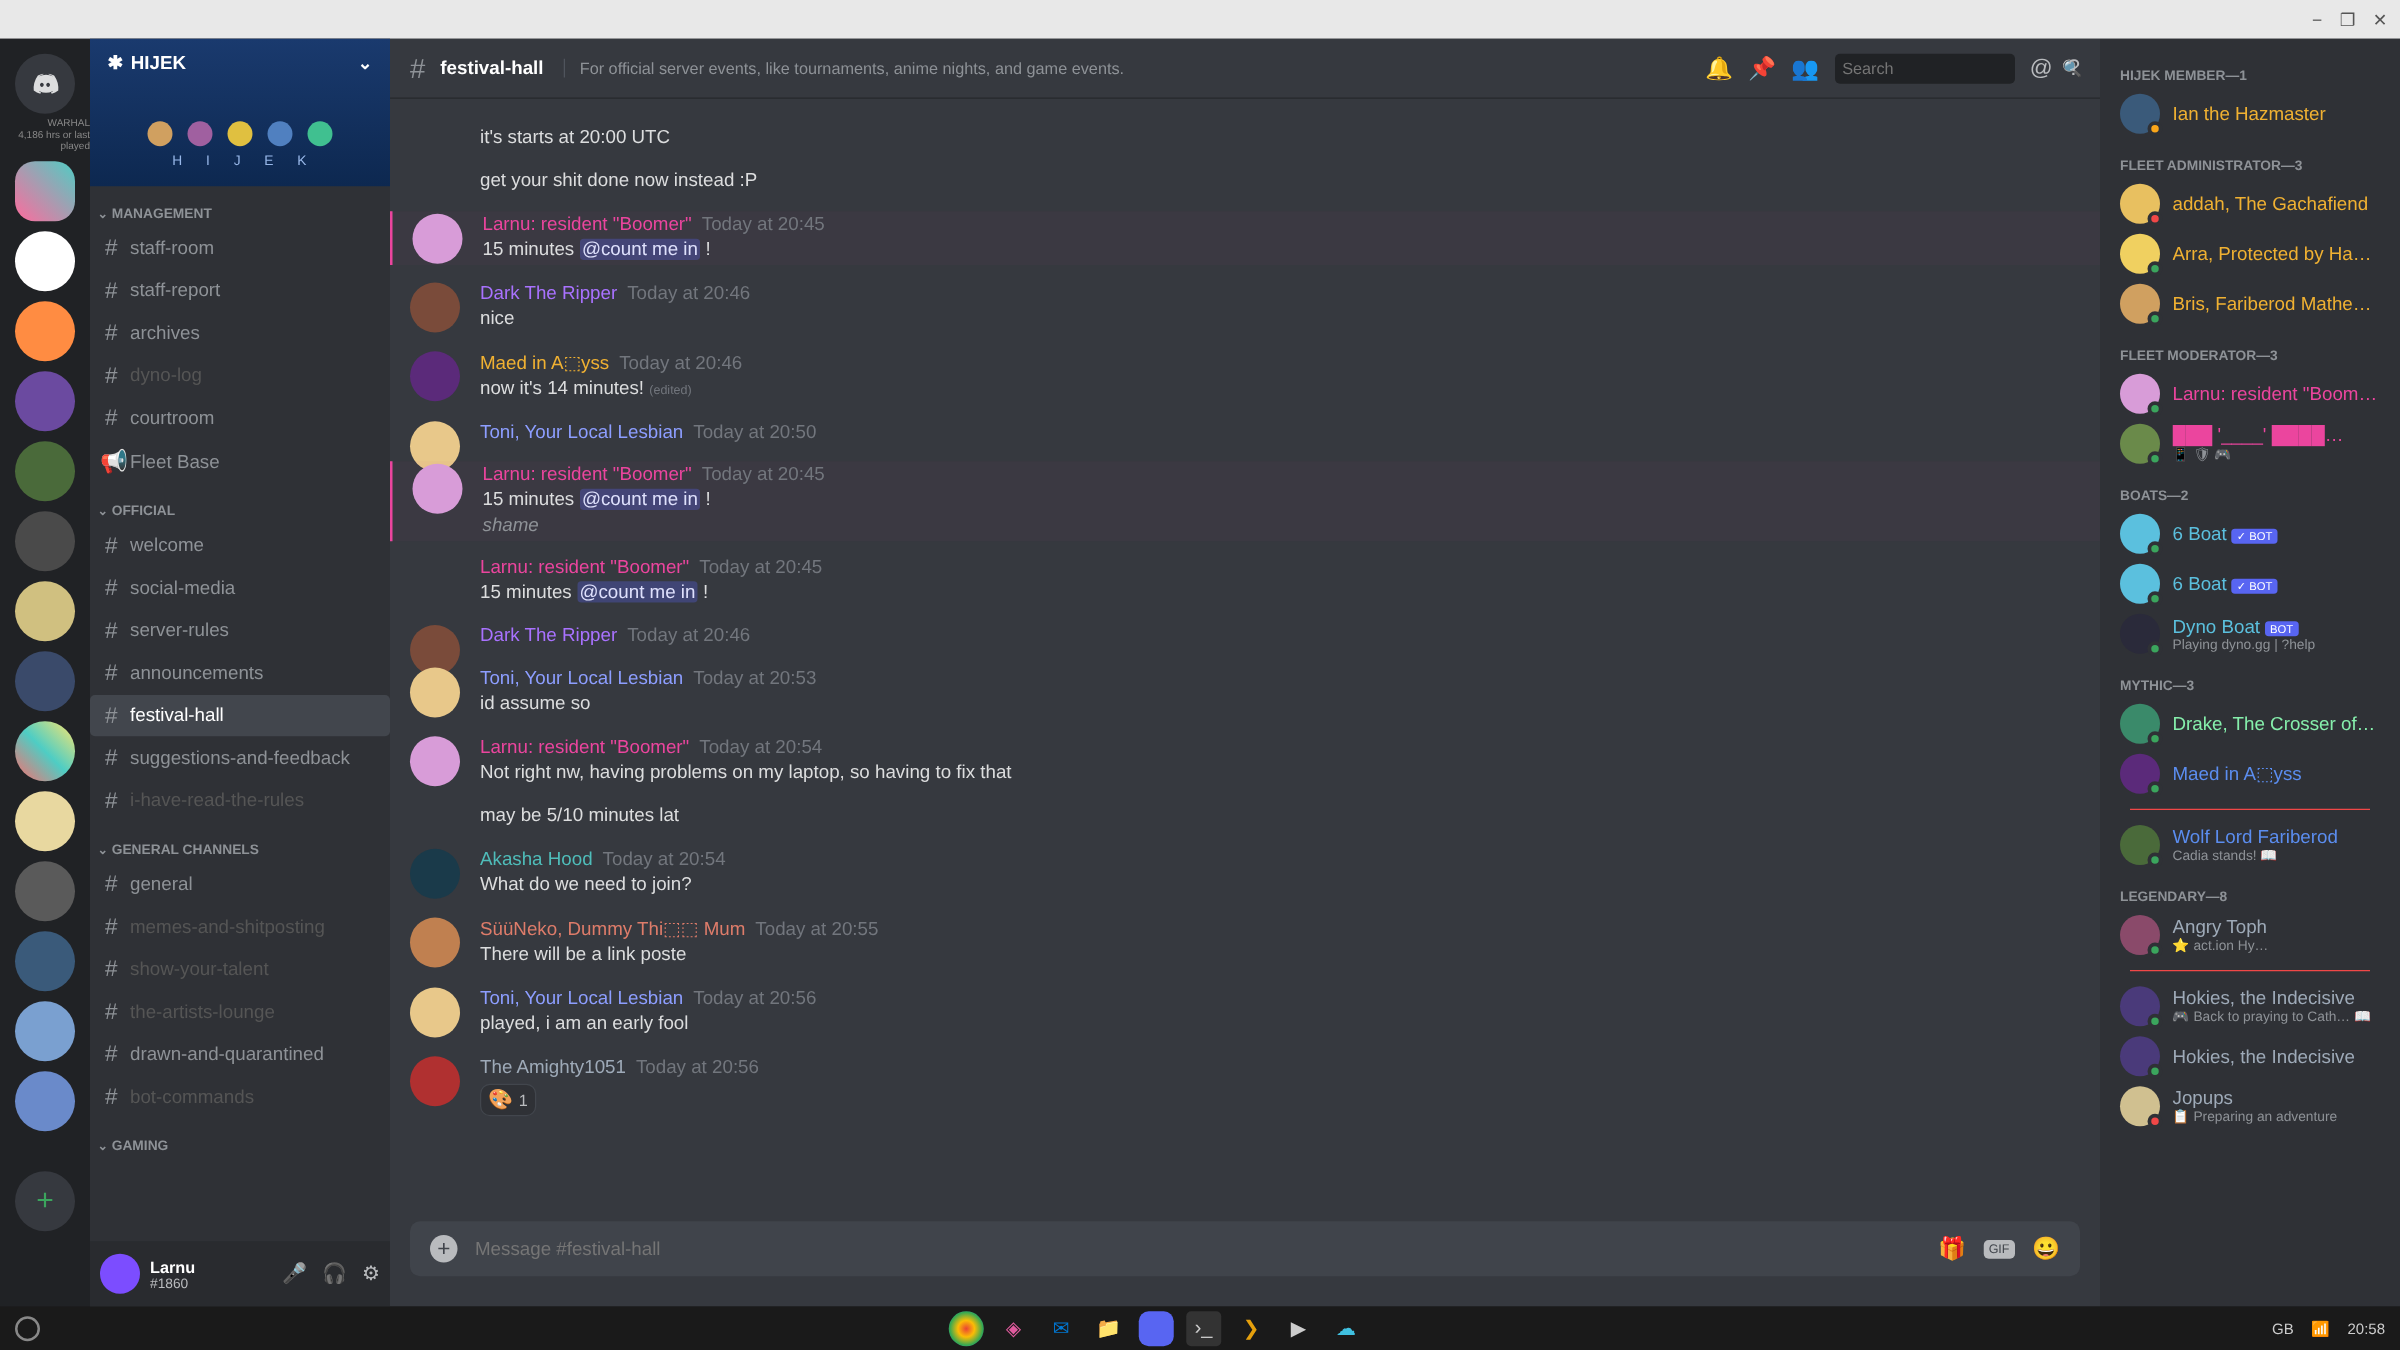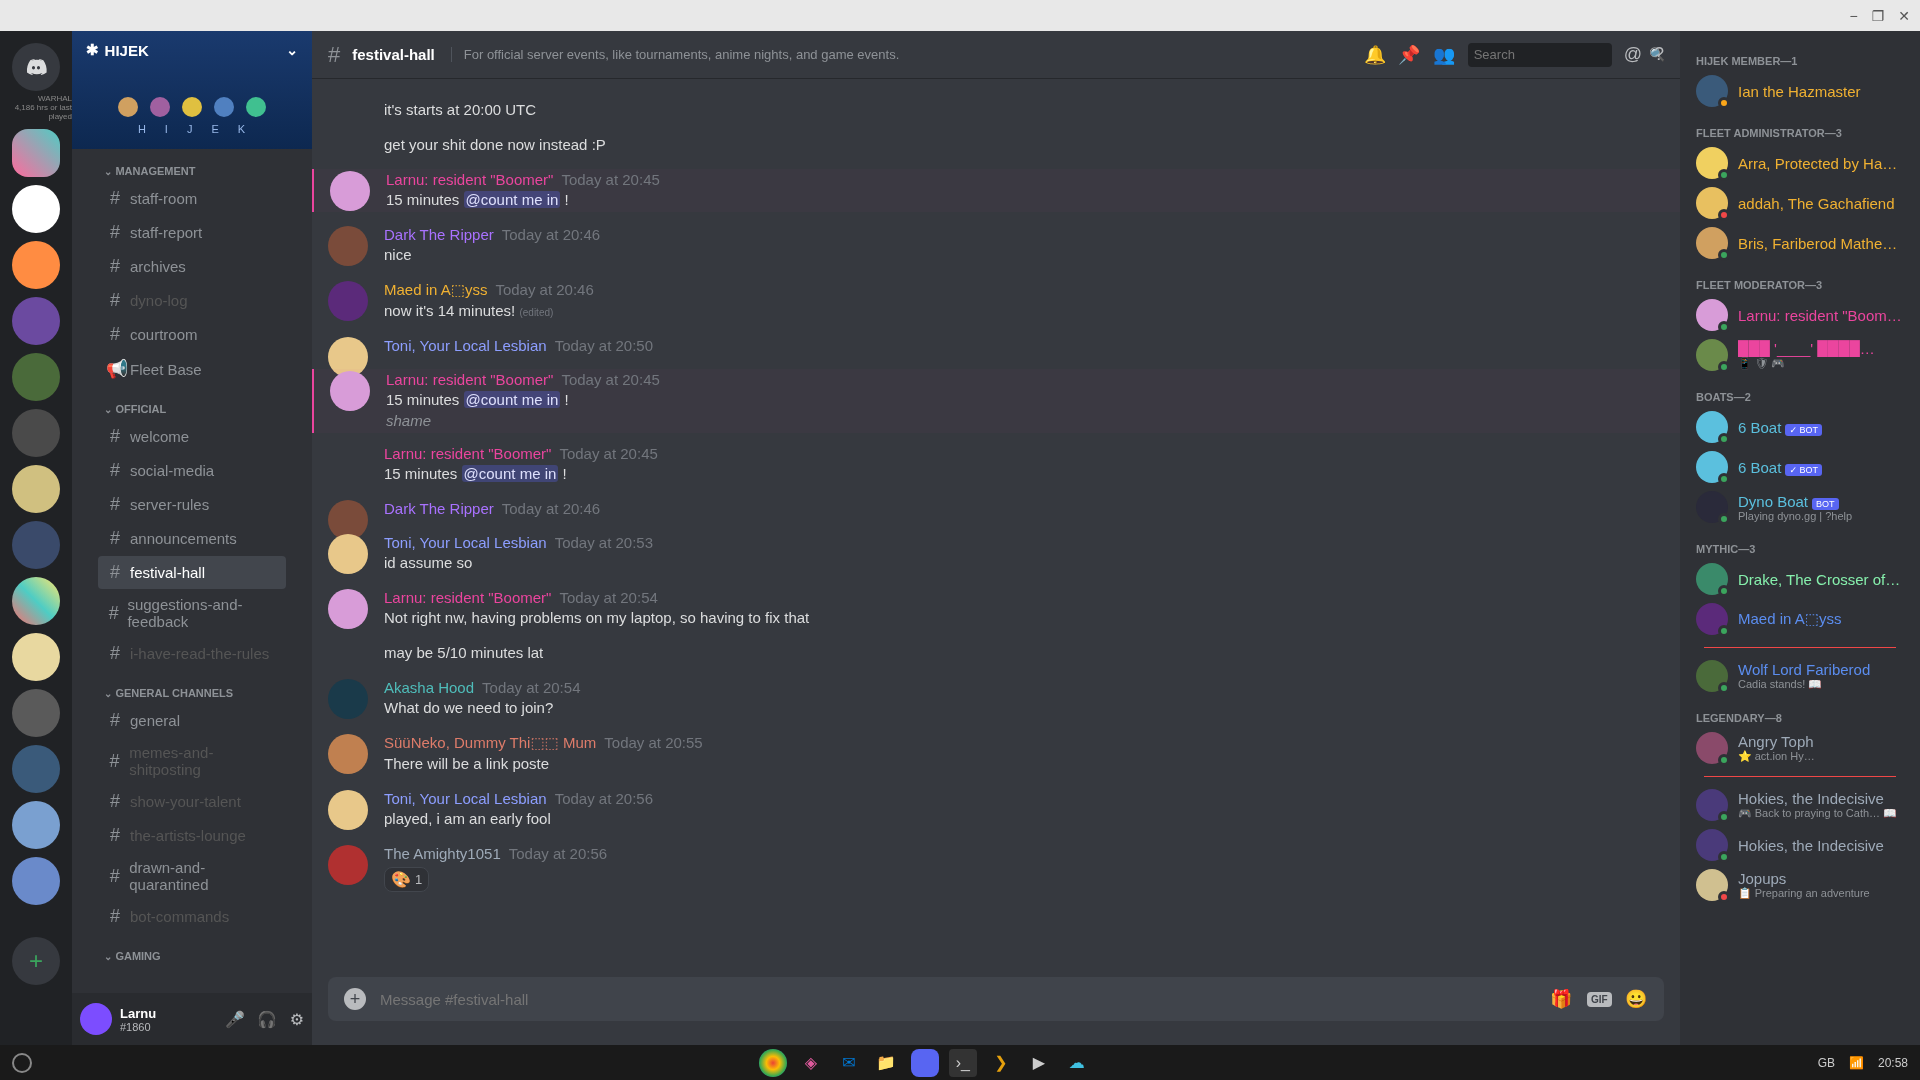--- a/index.html
+++ b/index.html
@@ -13,21 +13,21 @@
 .guild.sel{border-radius:16px}
 .guild-label{font-size:8px;color:#888;text-align:right;line-height:1.1;margin-top:-4px}
 .guild.add{background:#36393f;color:#3ba55d;font-size:24px;margin-top:auto;margin-bottom:60px}
 .sidebar{width:240px;background:#2f3136;display:flex;flex-direction:column}
 .server-header{height:118px;background:linear-gradient(180deg,#1a3a6e 0%,#0d2850 100%);padding:10px 14px;display:flex;flex-direction:column;justify-content:space-between;cursor:pointer;position:relative}
 .server-name{color:#fff;font-weight:600;font-size:15px;display:flex;align-items:center;gap:6px}
 .server-name .chev{margin-left:auto;font-size:14px}
 .server-icons{display:flex;gap:12px;justify-content:center;margin-bottom:6px}
 .srv-ic{width:20px;height:20px;border-radius:50%;display:flex;align-items:center;justify-content:center;font-size:10px;color:#fff}
 .srv-letters{display:flex;justify-content:center;gap:18px;color:#97b7e8;font-size:11px;letter-spacing:1px;margin-bottom:4px}
-.channels{flex:1;overflow-y:auto;padding:0 26px}
+.channels{flex:1;overflow-y:auto;padding:0 0}
 .cat{color:#8e9297;font-size:11px;font-weight:600;text-transform:uppercase;padding:16px 6px 4px;cursor:pointer;display:flex;align-items:center;gap:3px}
 .cat::before{content:"⌄";font-size:10px}
 .chan{display:flex;align-items:center;gap:6px;padding:6px 8px;border-radius:4px;color:#8e9297;font-size:15px;cursor:pointer;margin:1px 0}
 .chan.active{background:#42464d;color:#fff}
 .chan.muted{color:#555}
 .chan-ic{font-size:18px;color:#8e9297;width:18px;text-align:center}
 .user-panel{height:52px;background:#292b2f;display:flex;align-items:center;padding:0 8px;gap:8px}
 .up-av{width:32px;height:32px;border-radius:50%;background:#7c4dff}
 .up-info{flex:1;min-width:0}
 .up-name{color:#fff;font-size:13px;font-weight:600}
@@ -57,21 +57,21 @@
 .msg.reply{border-left:2px solid #eb459e;background:rgba(235,69,158,.03)}
 .msg.reply .hdr .author{color:#eb459e}
 .react{display:inline-flex;align-items:center;gap:4px;background:#2f3136;border:1px solid #42464d;border-radius:8px;padding:2px 6px;margin-top:4px}
 .react .cnt{color:#b9bbbe;font-size:13px}
 .divider{height:1px;background:#f04747;margin:8px 16px;position:relative}
 .input-area{padding:0 16px 24px}
 .input-box{background:#40444b;border-radius:8px;display:flex;align-items:center;padding:0 16px;height:44px;gap:14px}
 .input-box .plus{width:22px;height:22px;border-radius:50%;background:#b9bbbe;color:#40444b;display:flex;align-items:center;justify-content:center;font-size:18px;cursor:pointer}
 .input-box input{flex:1;background:none;border:none;outline:none;color:#dcddde;font-size:15px}
 .input-box .ric{color:#b9bbbe;font-size:18px;cursor:pointer}
-.input-box .gif{background:#b9bbbe;color:#40444b;font-size:10px;font-weight:700;padding:2px 4px;border-radius:4px;cursor:pointer}
+.input-box .gif{background:#b9bbbe;color:#40444b;font-size:10px;font-weight:400;padding:2px 4px;border-radius:4px;cursor:pointer}
 .members{width:240px;background:#2f3136;padding:8px;overflow-y:auto}
 .role-hdr{color:#8e9297;font-size:11px;font-weight:600;text-transform:uppercase;padding:16px 8px 4px}
 .mem{display:flex;align-items:center;gap:10px;padding:4px 8px;border-radius:4px;cursor:pointer}
 .mem .mav{width:32px;height:32px;border-radius:50%;background:#555;position:relative;flex-shrink:0}
 .mem .mav .st{position:absolute;right:-2px;bottom:-2px;width:12px;height:12px;border-radius:50%;border:3px solid #2f3136}
 .mem .minfo{min-width:0;flex:1}
 .mem .mname{font-size:15px;font-weight:500;white-space:nowrap;overflow:hidden;text-overflow:ellipsis}
 .mem .mstat{font-size:11px;color:#8e9297;white-space:nowrap;overflow:hidden;text-overflow:ellipsis}
 .mem .bot{background:#5865f2;color:#fff;font-size:9px;padding:1px 4px;border-radius:3px;margin-left:4px;font-weight:500}
 .taskbar{height:35px;background:#1a1a1a;display:flex;align-items:center;padding:0 12px;gap:8px;color:#ccc;font-size:12px}
@@ -389,33 +389,33 @@
       <div class="mem">
         <div class="mav" style="background:#3a5a7a">
           <div class="st" style="background:#faa61a"></div>
         </div>
         <div class="minfo">
           <div class="mname" style="color:#f0b132"><span>Ian the Hazmaster</span></div>
         </div>
       </div>
       <div class="role-hdr">FLEET ADMINISTRATOR—3</div>
       <div class="mem">
-        <div class="mav" style="background:#f0d060">
-          <div class="st" style="background:#3ba55d"></div>
-        </div>
-        <div class="minfo">
-          <div class="mname" style="color:#f0b132"><span>Arra, Protected by Ha…</span></div>
-        </div>
-      </div>
-      <div class="mem">
         <div class="mav" style="background:#e8c060">
           <div class="st" style="background:#f04747"></div>
         </div>
         <div class="minfo">
           <div class="mname" style="color:#f0b132"><span>addah, The Gachafiend</span></div>
+        </div>
+      </div>
+      <div class="mem">
+        <div class="mav" style="background:#f0d060">
+          <div class="st" style="background:#3ba55d"></div>
+        </div>
+        <div class="minfo">
+          <div class="mname" style="color:#f0b132"><span>Arra, Protected by Ha…</span></div>
         </div>
       </div>
       <div class="mem">
         <div class="mav" style="background:#d0a060">
           <div class="st" style="background:#3ba55d"></div>
         </div>
         <div class="minfo">
           <div class="mname" style="color:#f0b132"><span>Bris, Fariberod Mathe…</span></div>
         </div>
       </div>

